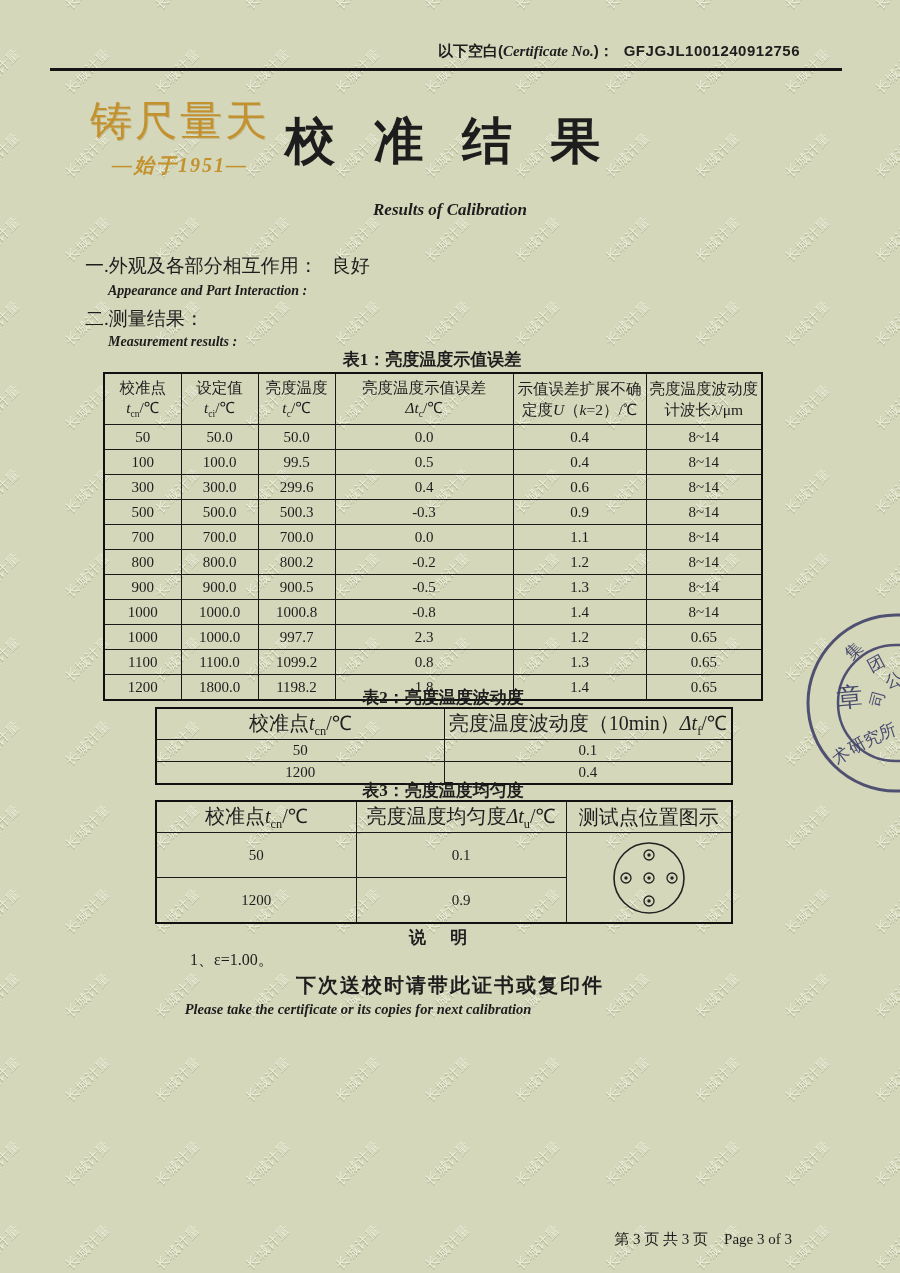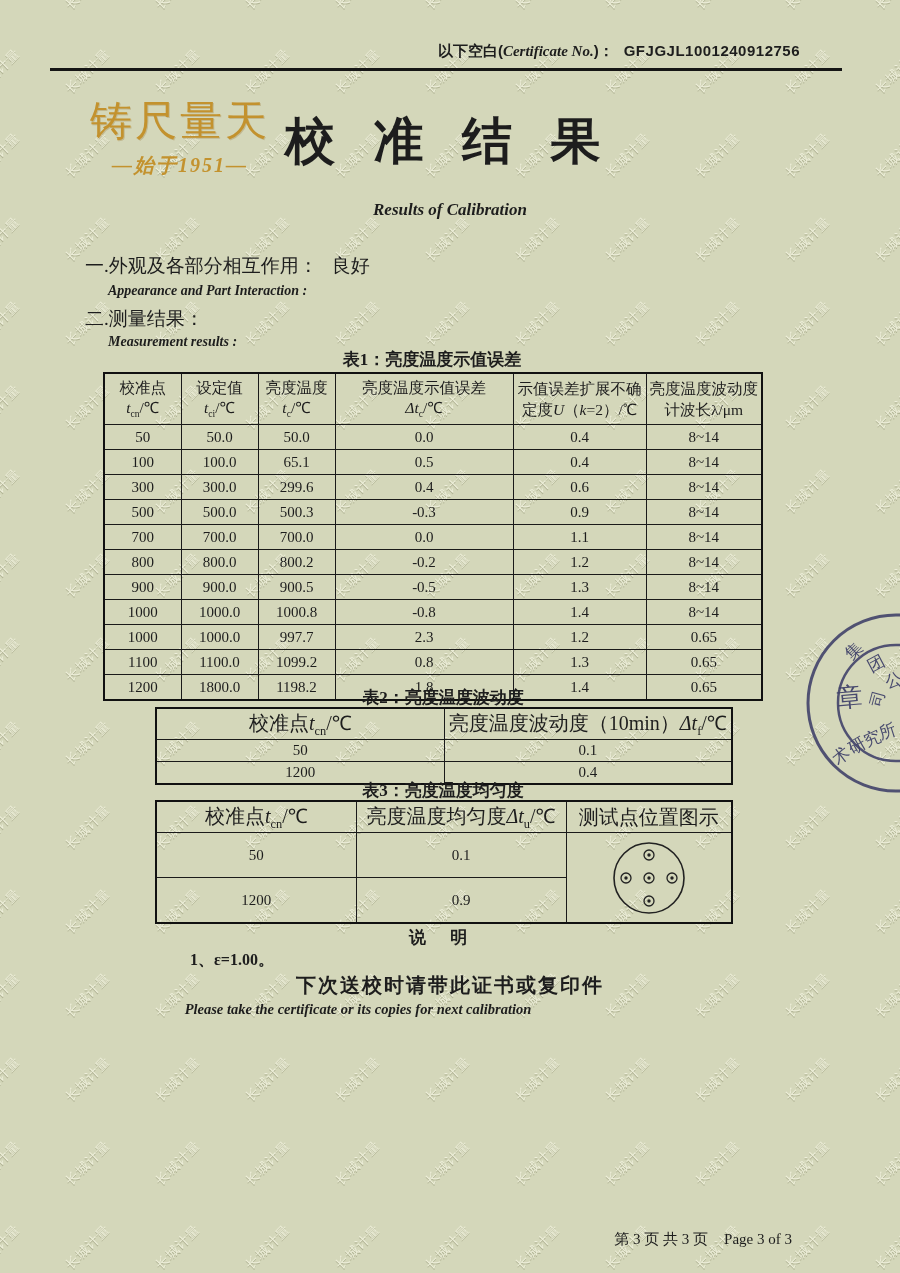--- a/index.html
+++ b/index.html
@@ -47,21 +47,21 @@
   .t1 td{font-size:15px; height:24px;}
   .t2,.t3{left:155px; top:707px; width:576px;}
   .t3{top:800px;}
   .t2 th,.t3 th{font-size:20px; height:26px;}
   .t2 td{font-size:15px; height:21px;}
   .t3 td{font-size:15px; height:44px;}
   sub{font-size:.62em;}
   .hl2{margin-top:1px;}
   
   .notes-h{left:155px; top:926px; width:576px; text-align:center; font-size:17px; font-weight:bold; letter-spacing:10px;}
-  .note1{left:190px; top:950px; font-size:16px;font-weight:bold;}
+  .note1{left:190px; top:950px; font-size:16px;}
   .rem-zh{left:0; top:972px; width:900px; text-align:center; font-size:20px; font-weight:bold; letter-spacing:2px;}
   .rem-en{left:0; top:1001px; width:716px; text-align:center; font-size:14.5px; font-weight:bold; font-style:italic;}
   .blank-zh{left:0; top:1033px; width:900px; text-align:center; font-size:20px; font-weight:bold; letter-spacing:3px;}
   .blank-en{left:0; top:1062px; width:900px; text-align:center; font-size:14px; font-weight:bold; font-style:italic;}
   .footer{top:1230px; right:108px; font-size:15px; white-space:nowrap;}
   .footer .en{margin-left:16px;}
   
   .seal{left:800px; top:593px;}
   .seal text{fill:#3d3f68; opacity:.92; font-family:"Liberation Serif", serif;}
   .seal circle{stroke:#3d3f68; fill:none; opacity:.88;}
@@ -318,21 +318,21 @@
             <td>50</td>
             <td>50.0</td>
             <td>50.0</td>
             <td>0.0</td>
             <td>0.4</td>
             <td>8~14</td>
           </tr>
           <tr>
             <td>100</td>
             <td>100.0</td>
-            <td>65.1</td>
+            <td>99.5</td>
             <td>0.5</td>
             <td>0.4</td>
             <td>8~14</td>
           </tr>
           <tr>
             <td>300</td>
             <td>300.0</td>
             <td>299.6</td>
             <td>0.4</td>
             <td>0.6</td>

